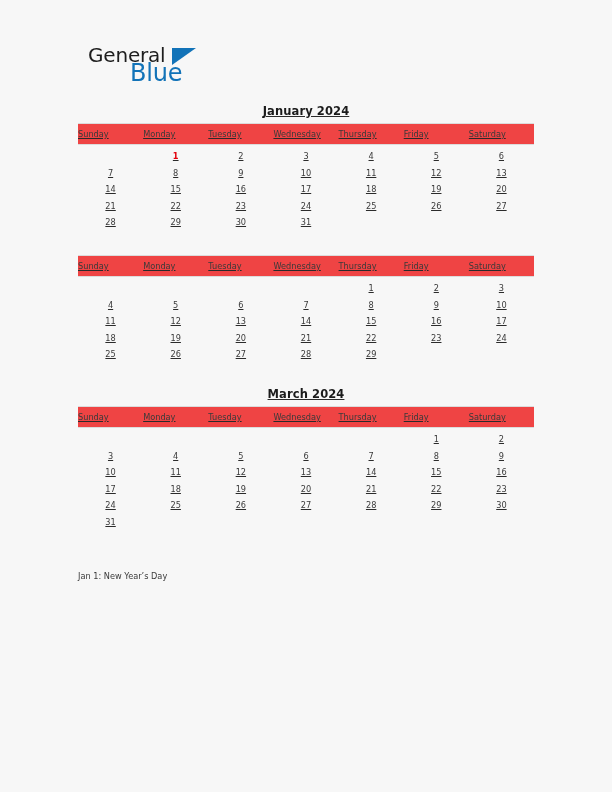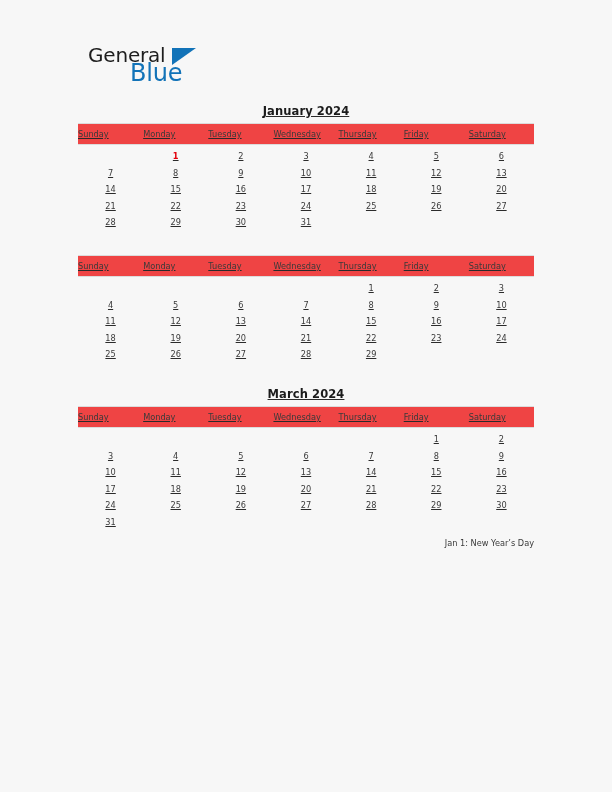--- a/index.html
+++ b/index.html
@@ -130,23 +130,22 @@
     color: transparent;
   }
   table.cal tbody tr:first-child td {
     padding-top: 3px;
   }
 
   
   .notes {
     position: absolute;
     left: 78px;
-    top: 537px;
+    top: 570px;
     width: 456px;
-    text-align: right;
   }
   .note-line {
     font-size: 8.2px;
     color: #3a3a3a;
     line-height: 13px;
   }
 </style>
 </head>
 <body>
 

